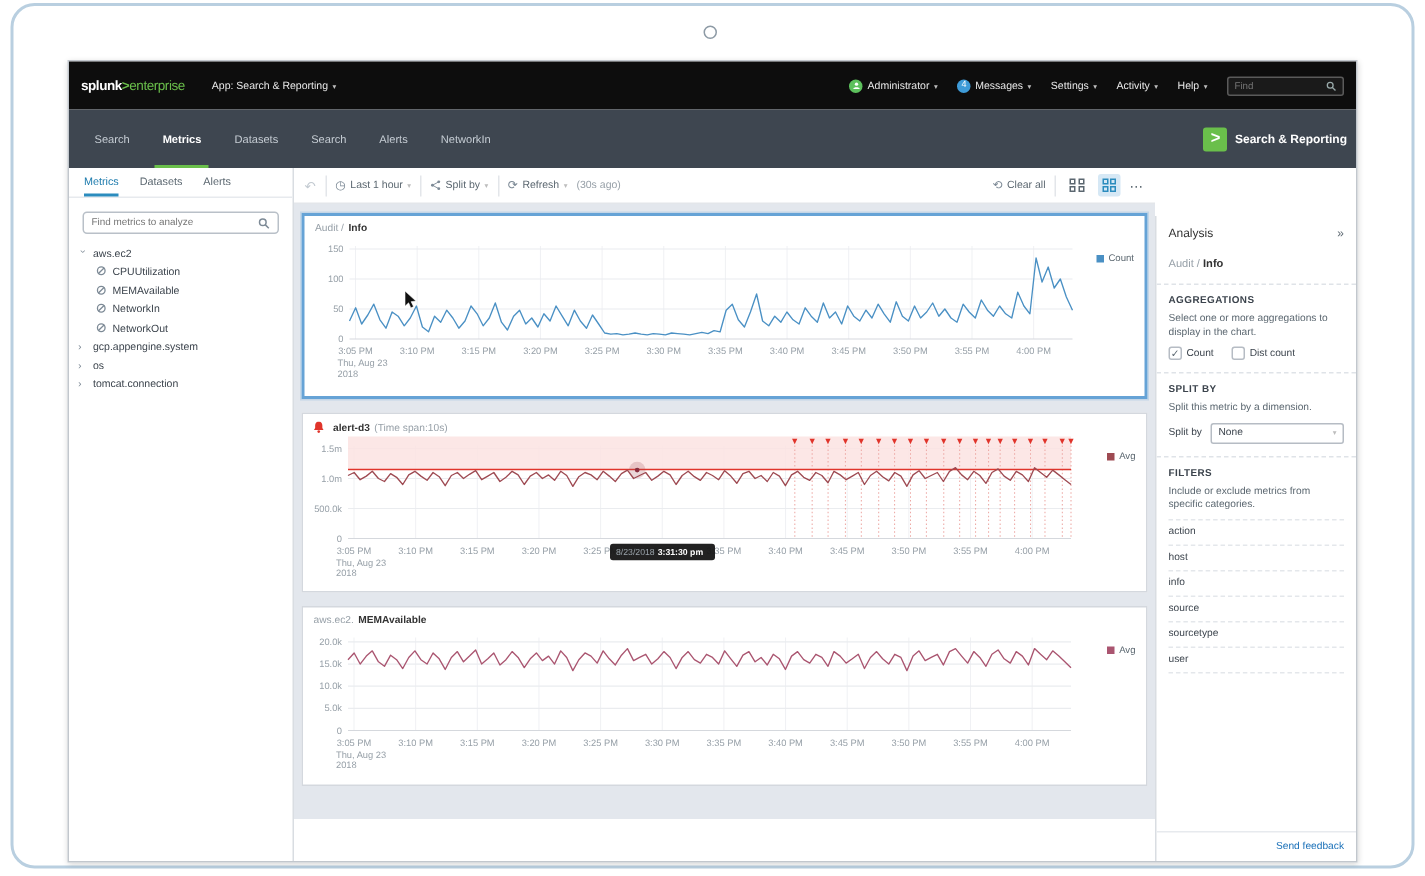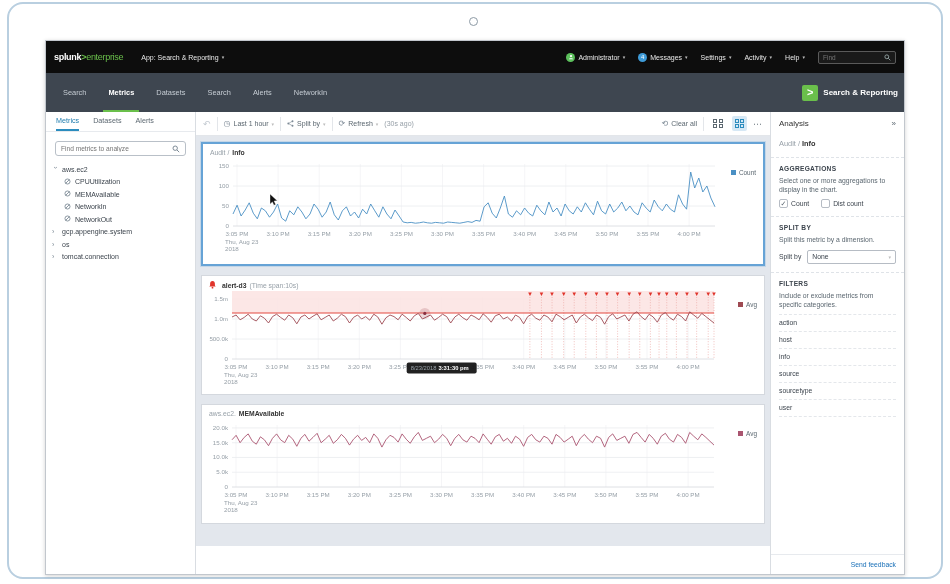--- a/index.html
+++ b/index.html
@@ -61,21 +61,21 @@
   .charts-wrap { background:#e3e7ed; height:410px; flex:0 0 410px; padding:6px 5px; overflow:hidden; }
   .card { background:#fff; border:1px solid #d4d8de; margin-bottom:9px; position:relative; height:120px; }
   .card.selected { border:2px solid #66a3d6; height:124px; box-shadow:0 0 0 1px rgba(102,163,214,.25); }
   .card-title { padding:5px 0 0 7px; font-size:6.8px; color:#333; display:flex; align-items:center; gap:3px; }
   .ct-prefix { color:#97a0a8; } .ct-name { font-weight:bold; color:#333; } .ct-sub { color:#97a0a8; }
   .card svg { display:block; }
   .legend { position:absolute; top:25px; right:7px; display:flex; align-items:center; gap:3px; font-size:6.4px; color:#5b6770; }
   .legend .sw { width:5px; height:5px; display:inline-block; }
 
   
-  .rightpanel { width:134px; flex:0 0 134px; border-left:1px solid #d9dde2; background:#fff; font-size:6.8px; color:#3c444d; display:flex; flex-direction:column; overflow:hidden; }
+  .rightpanel { width:134px; flex:0 0 134px; border-left:1px solid #d9dde2; background:#fff; font-size:6.8px; color:#3c444d; display:flex; flex-direction:column; overflow:hidden;margin-top:32px; }
   .rp-header { display:flex; align-items:center; justify-content:space-between; padding:7px 8px 9px; font-size:8px; color:#333; }
   .rp-metric { padding:2px 8px 9px; font-size:7.4px; }
   .rp-sec { border-top:1px dashed #dfe3e8; padding:7px 8px 8px; }
   .rp-h { font-size:6.6px; font-weight:bold; letter-spacing:.3px; color:#3c444d; margin-bottom:4px; }
   .rp-desc { color:#5b6770; line-height:1.35; margin-bottom:5px; }
   .agg-row { display:flex; gap:12px; margin-top:2px; }
   .agg-opt { display:flex; align-items:center; gap:3px; cursor:pointer; }
   .cb { width:9px; height:9px; border:1px solid #b6bcc4; border-radius:2px; display:inline-flex; align-items:center; justify-content:center; font-size:7px; color:#5b6770; background:#fff; }
   .split-row { display:flex; align-items:center; gap:6px; margin-top:3px; }
   .dd { flex:1; border:1px solid #b6bcc4; border-radius:2px; height:14px; display:flex; align-items:center; justify-content:space-between; padding:0 4px; cursor:pointer; background:#fff; }

